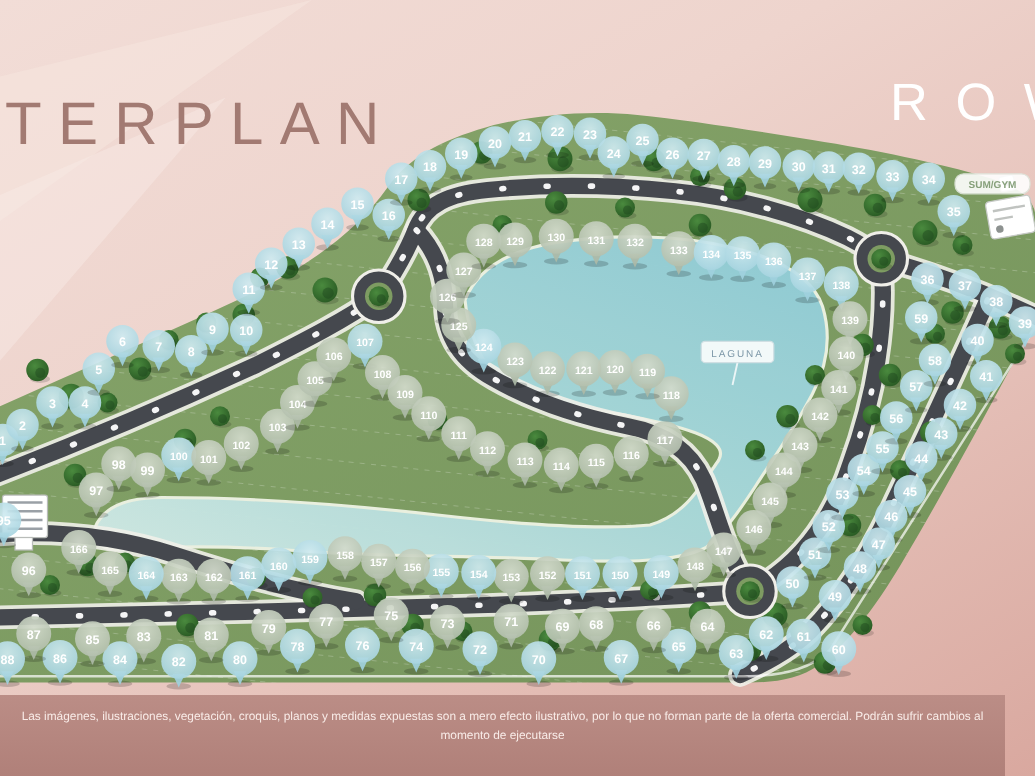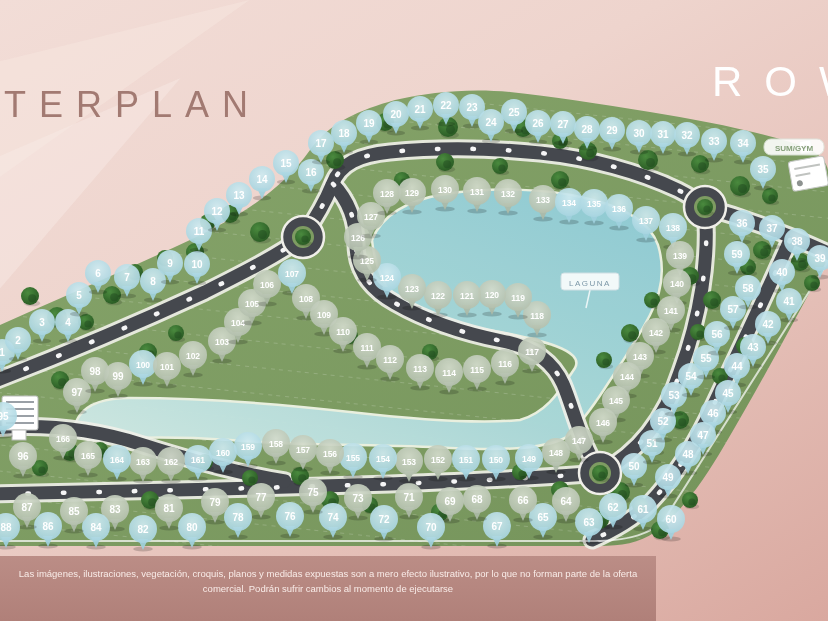--- a/index.html
+++ b/index.html
@@ -3,26 +3,26 @@
 <meta charset="utf-8">
 <style>
   html,body{margin:0;padding:0;background:#888;}
   .stage{position:relative;width:828px;height:621px;overflow:hidden;
     font-family:"Liberation Sans",sans-serif;
     background:linear-gradient(150deg,#f2ddd7 0%,#eed4cd 35%,#e6c2ba 65%,#d9a89f 100%);}
   .wedge1{position:absolute;left:0;top:0;width:430px;height:340px;background:#f6e5de;
     clip-path:polygon(0 18%,58% 0,0 52%);opacity:.55;}
   .wedge2{position:absolute;left:0;top:0;width:430px;height:390px;background:#f9ece6;
     clip-path:polygon(0 40%,42% 20%,0 74%);opacity:.45;}
-  .title{position:absolute;left:4px;top:84px;font-size:36px;font-weight:300;
+  .title{position:absolute;left:4px;top:72px;font-size:48px;font-weight:300;
     letter-spacing:13px;color:#a27a72;white-space:nowrap;}
   .brand{position:absolute;left:712px;top:58px;font-size:42px;font-weight:300;
     letter-spacing:22px;color:#ffffff;white-space:nowrap;}
   #map{position:absolute;left:0;top:0;}
-  .band{position:absolute;left:0;top:556px;width:656px;height:65px;
+  .band{position:absolute;left:0;top:556px;width:804px;height:65px;
     background:linear-gradient(180deg,#bb8d86,#b08079);}
   .disc{position:absolute;top:11px;width:100%;text-align:center;color:#f9ece8;
     font-size:9.5px;line-height:14.5px;}
   .road-casing{fill:none;stroke:#f0efe9;stroke-width:19;stroke-linecap:round;opacity:.9;}
   .road-surface{fill:none;stroke:#45484e;stroke-width:13;stroke-linecap:round;}
   .road-dots{fill:none;stroke:#ffffff;stroke-width:4.5;stroke-linecap:round;
     stroke-dasharray:1.5 34;opacity:.95;}
   .perimeter{fill:none;stroke:#ffffff;stroke-width:2;opacity:.7;}
   text{font-family:"Liberation Sans",sans-serif;}
 </style>

